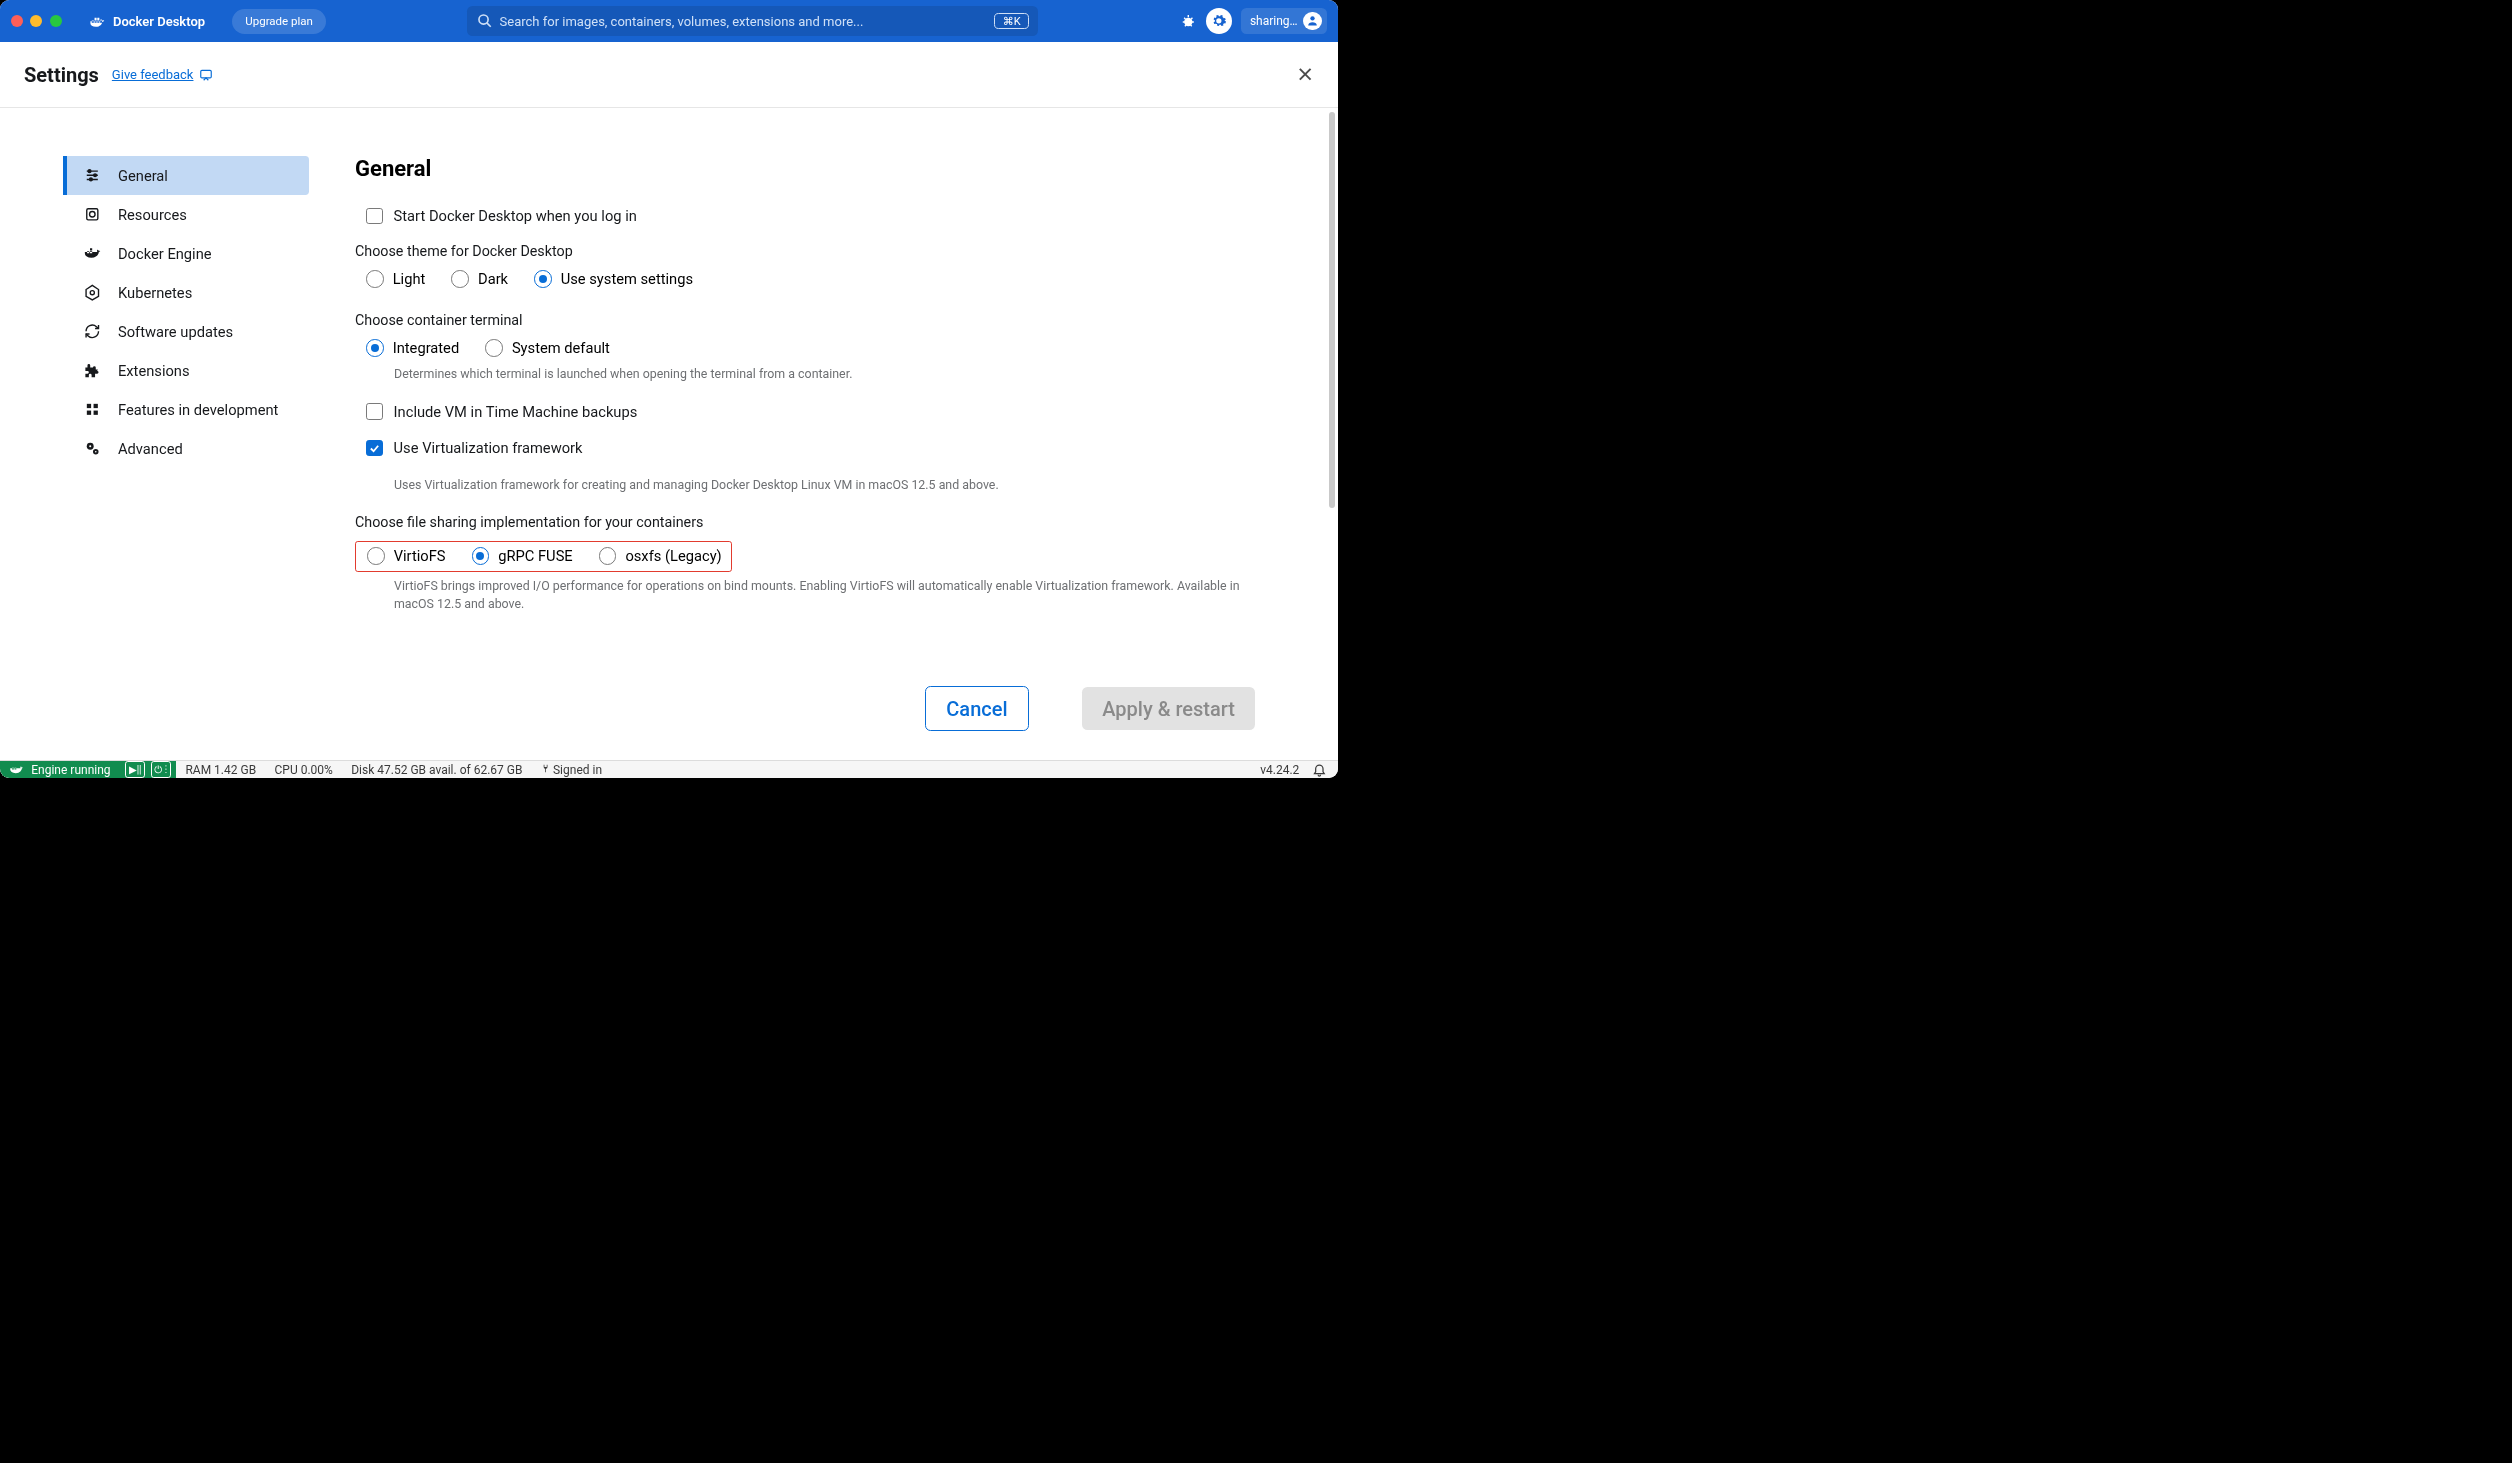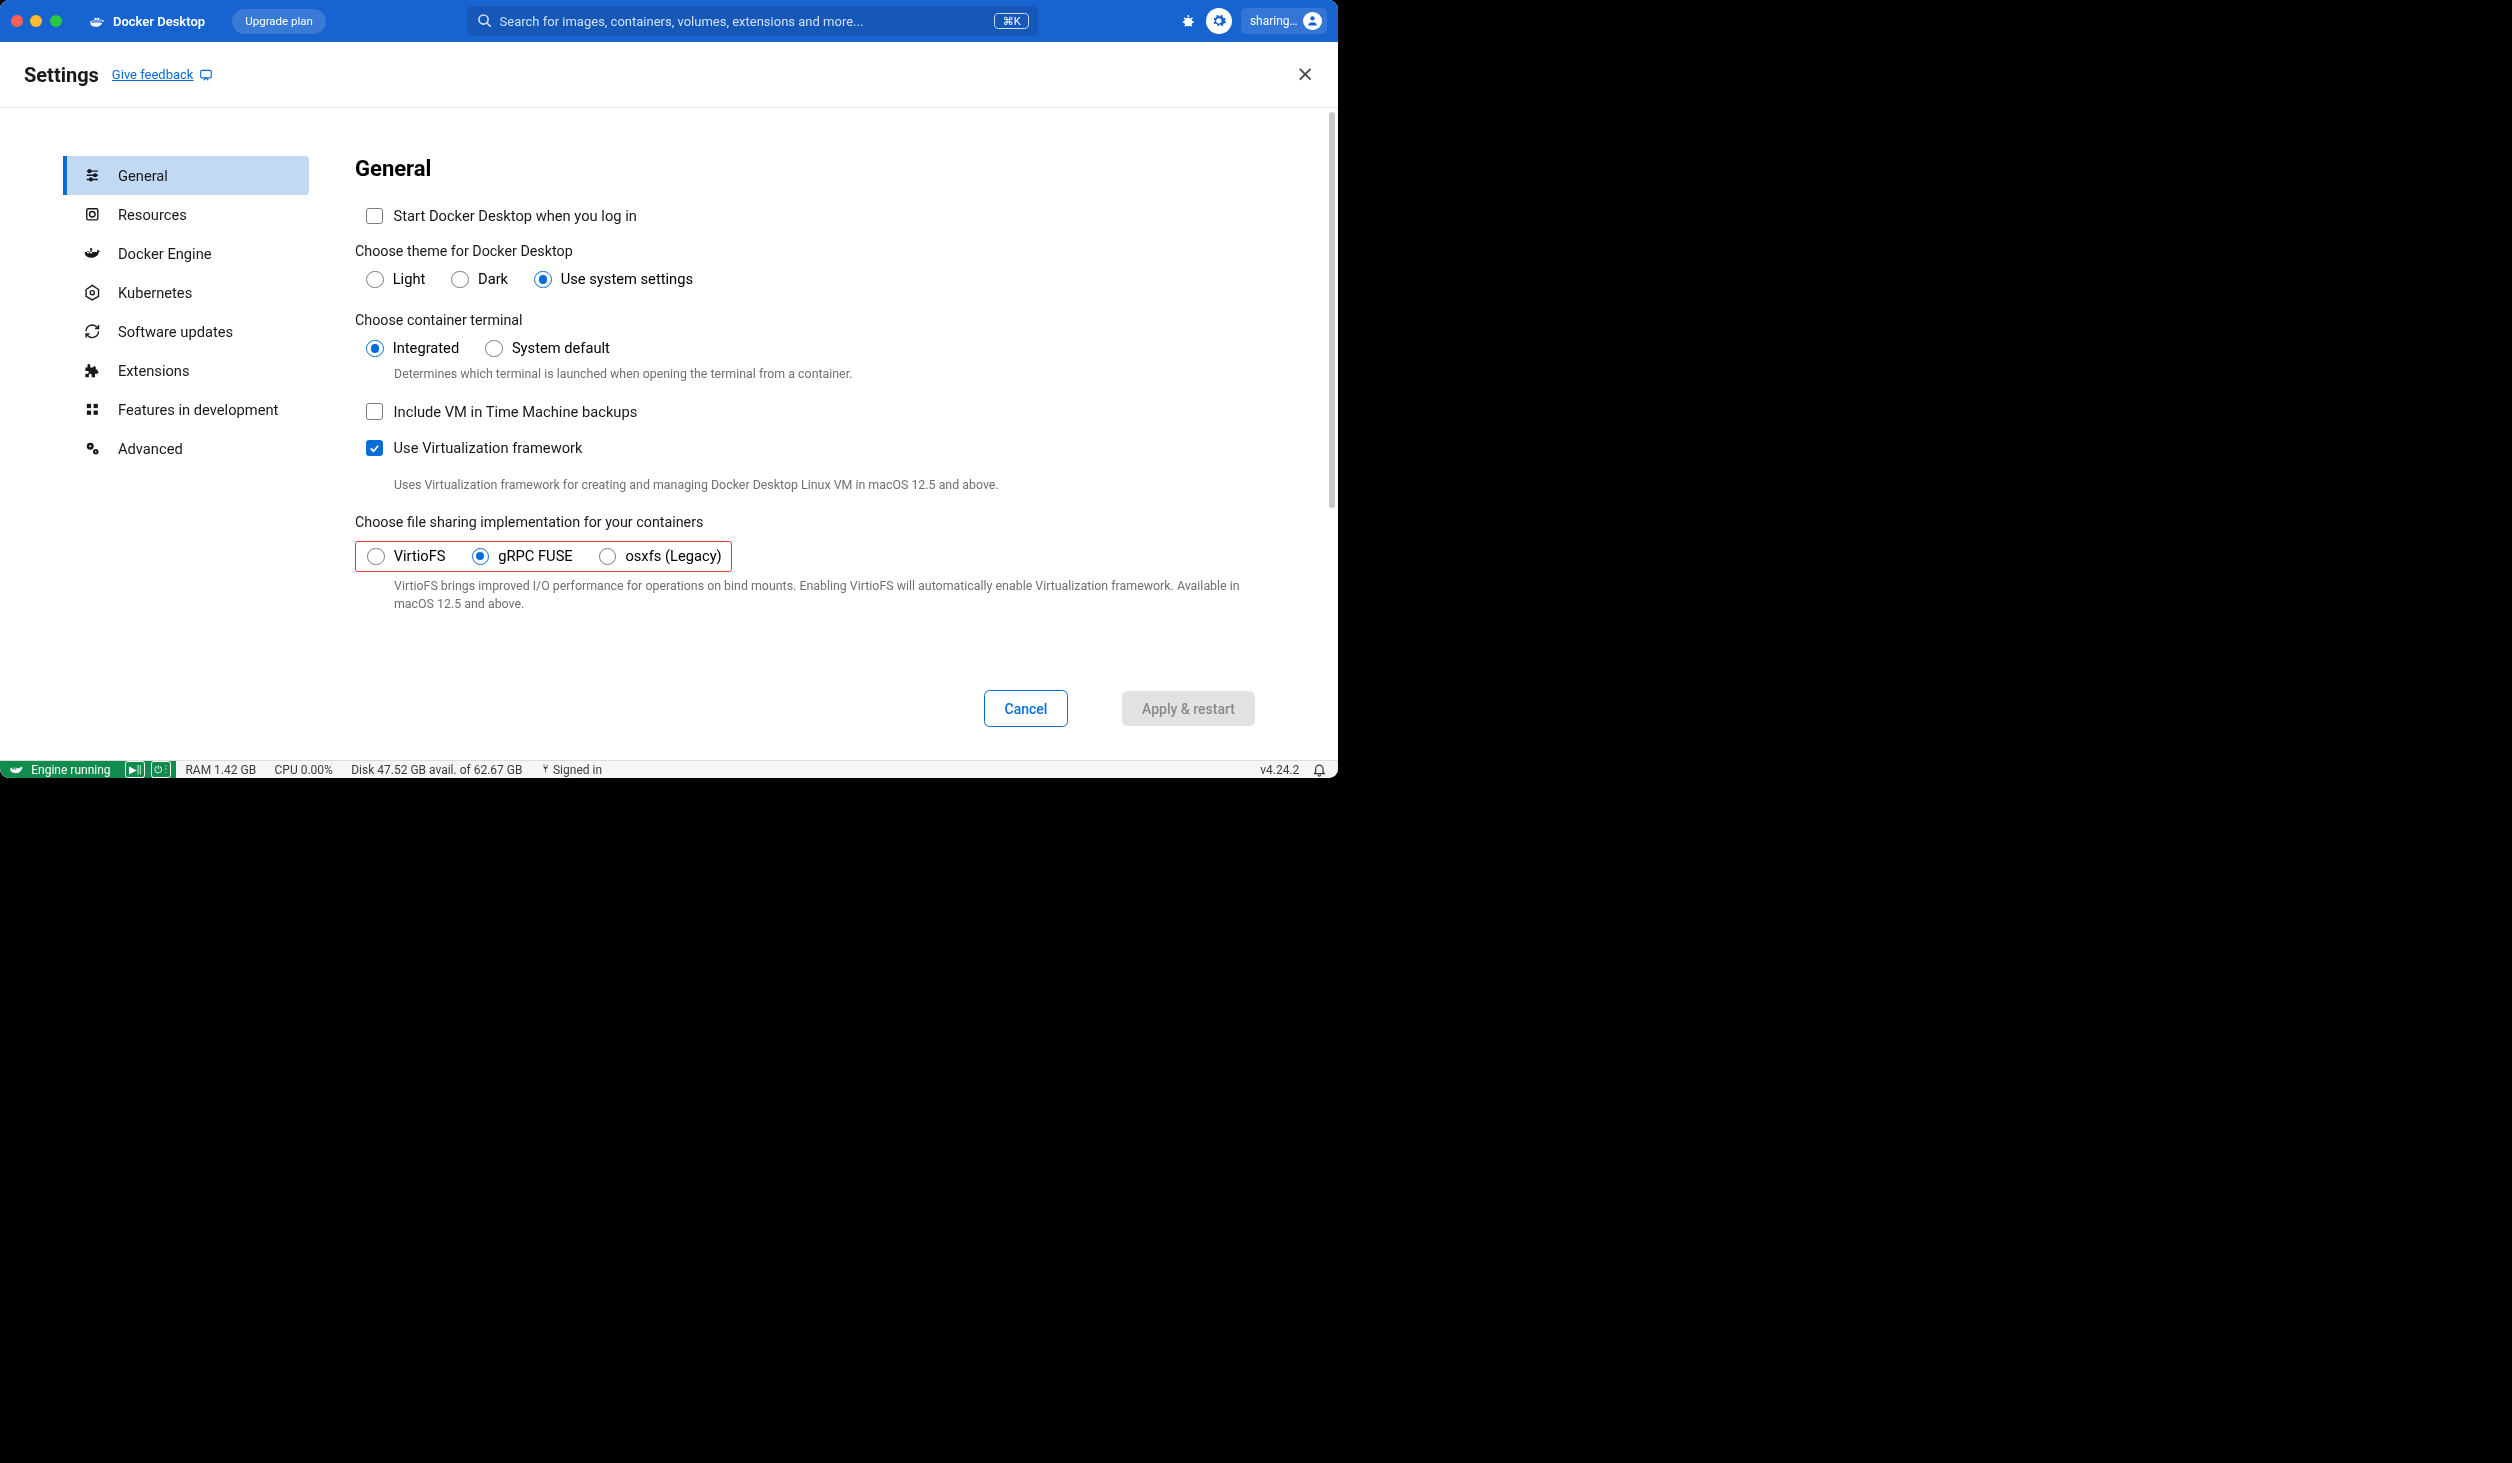--- a/index.html
+++ b/index.html
@@ -44,33 +44,33 @@
 .content h2 { font-size:22px; font-weight:700; margin-bottom:26px; }
 
 .ck-row { display:flex; align-items:center; gap:11px; margin:0 0 18.4px 11px; }
 .ck { width:16.6px; height:16.6px; border:1.8px solid #7a7a7a; border-radius:2.8px; display:flex; align-items:center; justify-content:center; cursor:pointer; flex-shrink:0; }
 .ck.checked { background:#086dd7; border-color:#086dd7; color:#fff; }
 .ck-label { font-size:14.7px; color:#17191c; }
 
 .group-label { font-size:14.3px; color:#17191c; margin:11px 0 11px 0; }
 
 .radio-row { display:flex; gap:26px; margin:0 0 7.4px 11px; align-items:center; flex-wrap:wrap; }
-.radio-opt { display:flex; align-items:flex-end; gap:9.2px; cursor:pointer; }
+.radio-opt { display:flex; align-items:flex-start; gap:9.2px; cursor:pointer; }
 .radio { width:17.5px; height:17.5px; border:1.8px solid #7a7a7a; border-radius:50%; display:flex; align-items:center; justify-content:center; flex-shrink:0; }
 .radio.sel { border-color:#086dd7; }
 .radio.sel::after { content:""; width:8.3px; height:8.3px; background:#086dd7; border-radius:50%; }
 .opt-label { font-size:14.7px; }
 
 .helper { font-size:12.4px; color:#6e7073; margin:5.5px 0 20px 39px; max-width:848px; line-height:1.45; }
 
 .hl-box { border:1.8px solid #e23b2e; border-radius:2.8px; padding:5.5px 9.2px 5.5px 0; display:inline-flex; margin-left:0; }
 
 
 .footer-bar { position:absolute; left:0; right:0; bottom:37px; height:65px; display:flex; align-items:center; justify-content:flex-end; padding:0 83px; gap:14.7px; background:linear-gradient(#ffffff00,#ffffff 40%); }
-.btn { border-radius:5.5px; padding:9.2px 20px; font-size:14px; font-weight:500; cursor:pointer; }
+.btn { border-radius:5.5px; padding:9.2px 20px; font-size:20px; font-weight:500; cursor:pointer; }
 .btn.cancel { background:#fff; color:#086dd7; border:1.8px solid #086dd7; }
 .btn.apply { background:#e2e2e2; color:#8a8a8a; border:none;margin-left:39px; }
 
 
 .statusbar { height:18px; background:#f6f6f6; border-top:0.9px solid #dcdcdc; display:flex; align-items:center; font-size:12px; color:#3a3a3a; }
 .engine { background:#118c4f; color:#fff; height:100%; display:flex; align-items:center; padding:0 9.2px; gap:7.4px; }
 .ctl-grp { background:#118c4f; display:flex; align-items:center; height:100%; padding:0 5.5px; gap:5.5px; }
 .ctl { border:1.4px solid #fff; border-radius:2.8px; width:20px; height:16.6px; display:flex; align-items:center; justify-content:center; color:#fff; font-size:10px; }
 .stat-item { padding:0 9.2px; }
 .s-right { margin-left:auto; display:flex; align-items:flex-end; gap:13px; padding-right:11px; }

